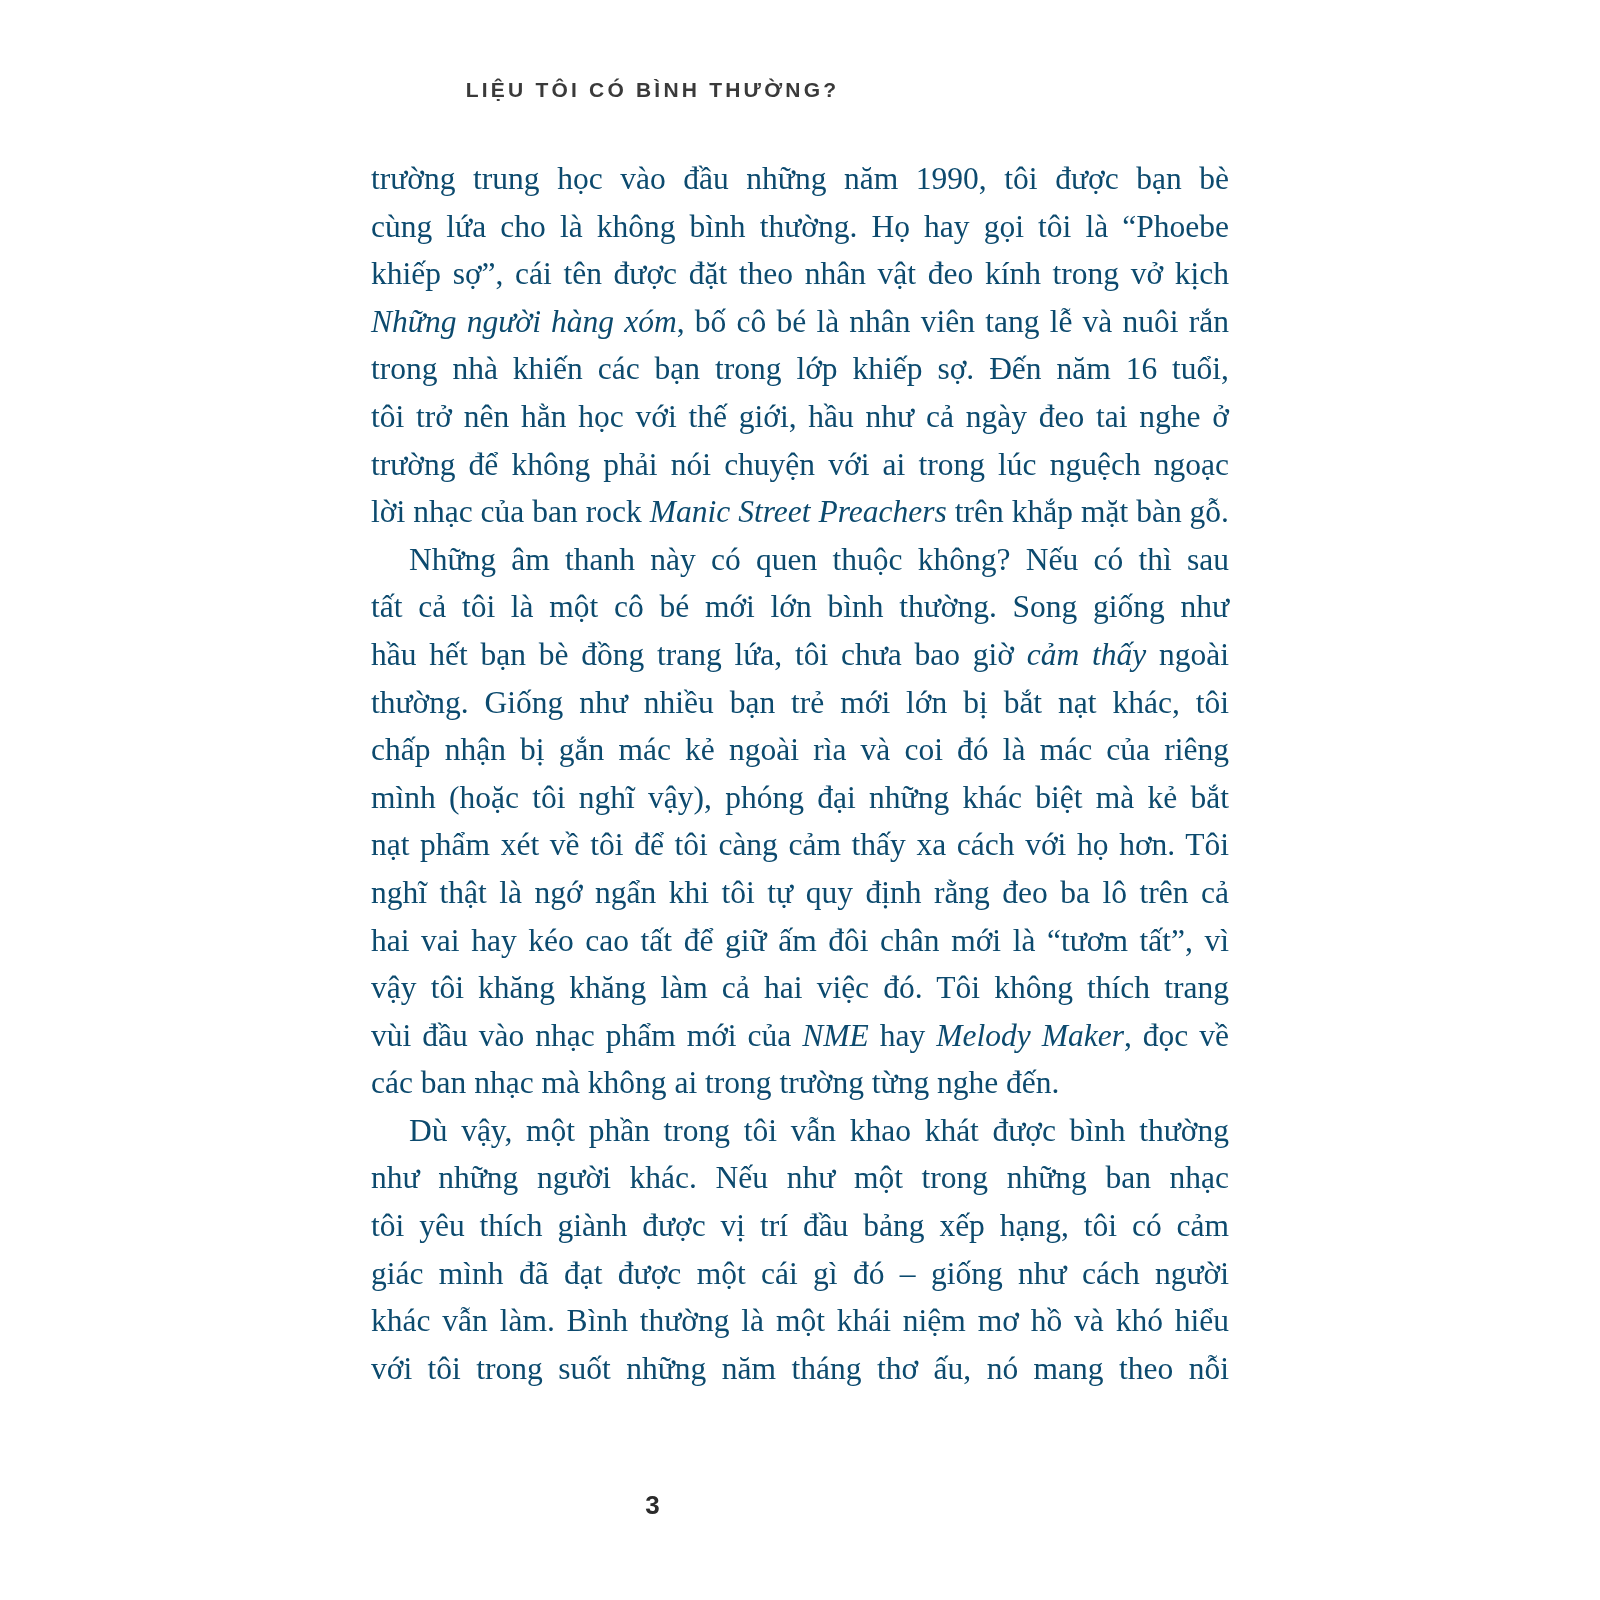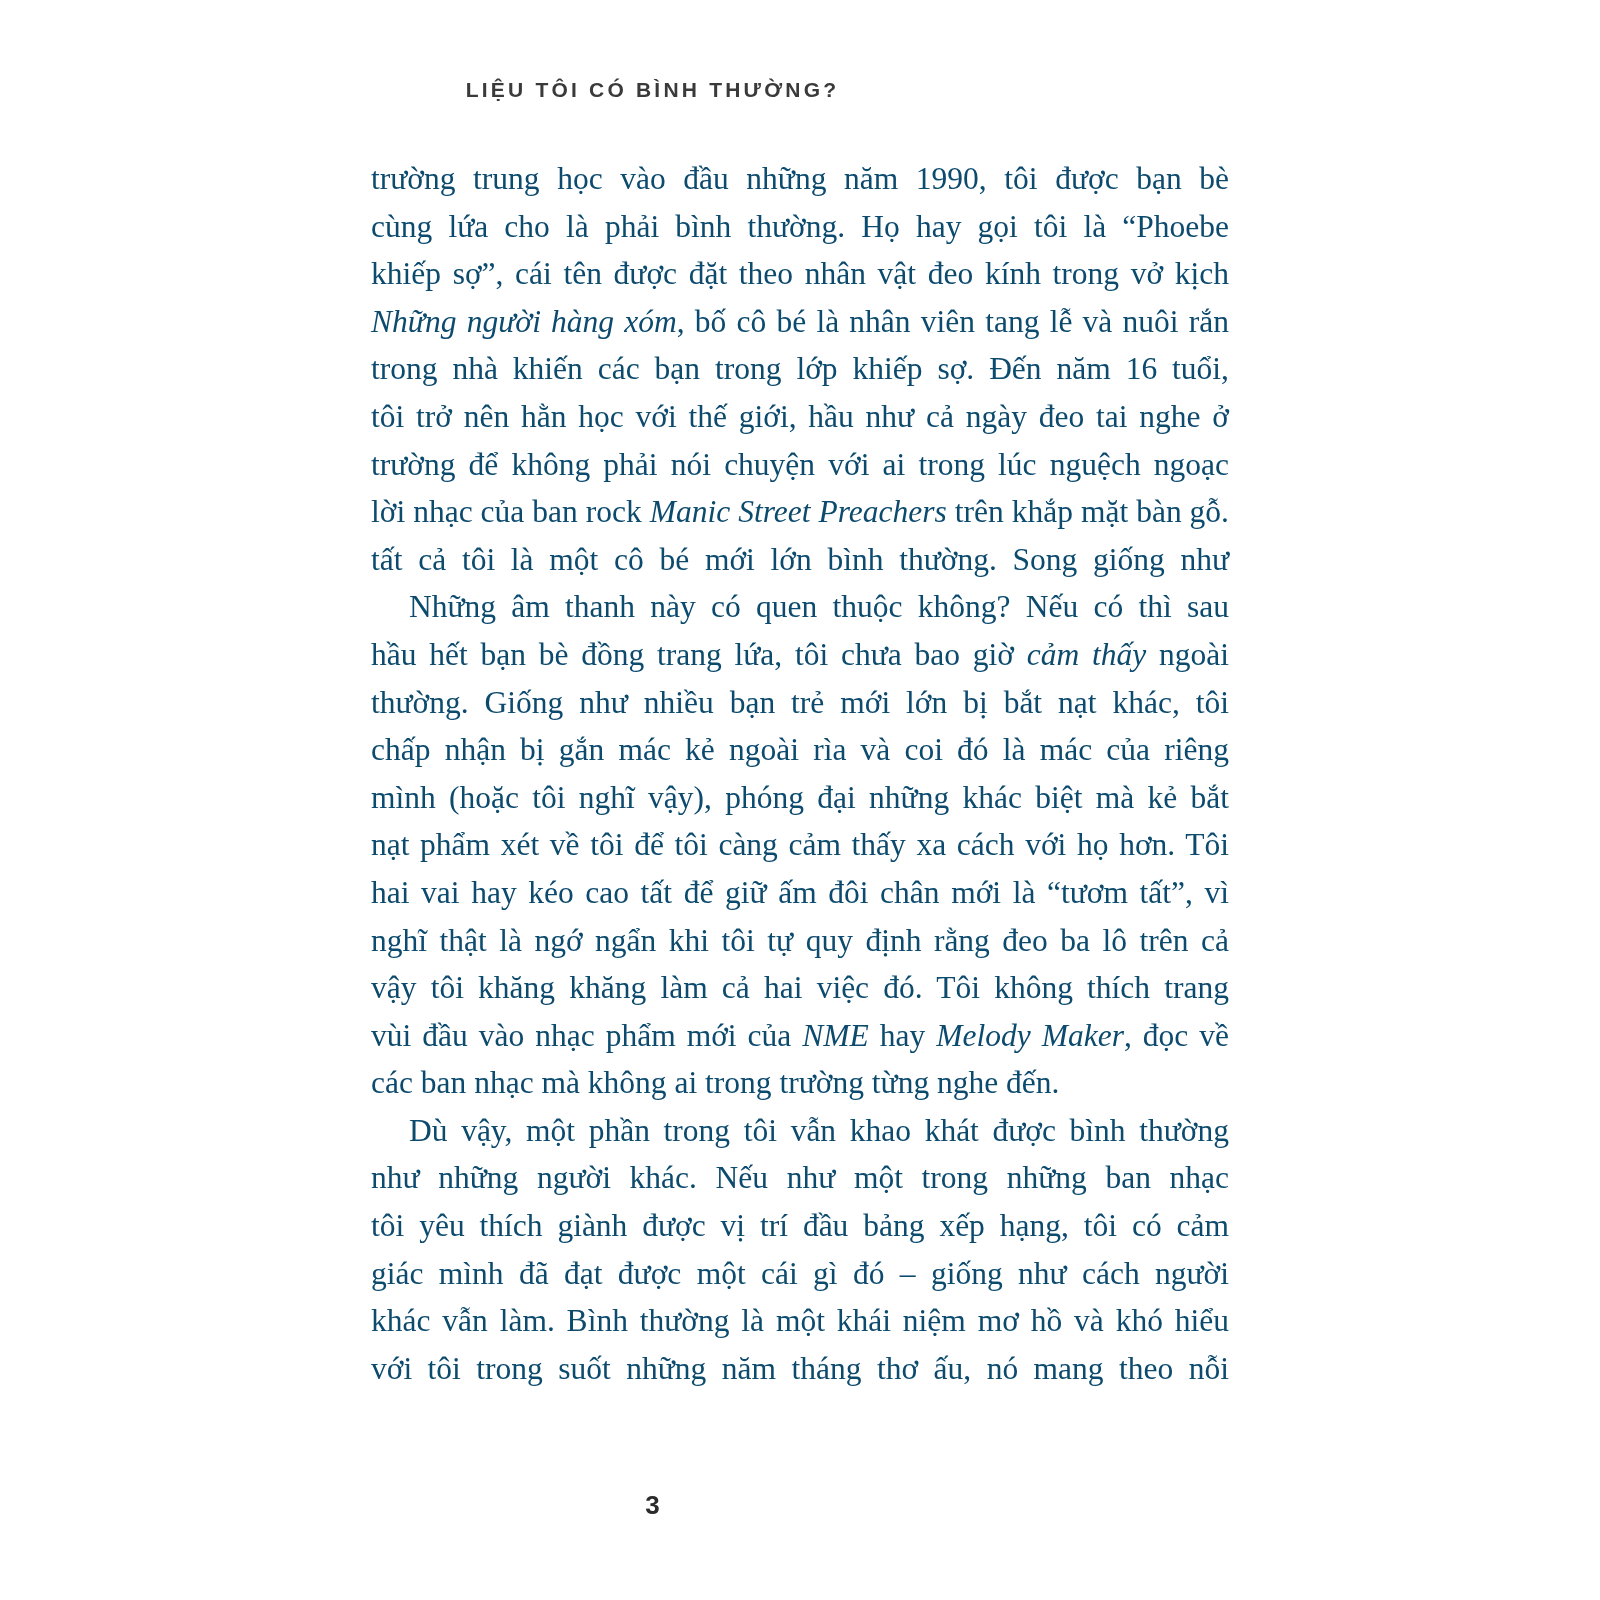--- a/index.html
+++ b/index.html
@@ -57,36 +57,36 @@
   }
 </style>
 </head>
 <body>
 
 <div class="page">
   <div class="running-header">LIỆU TÔI CÓ BÌNH THƯỜNG?</div>
 
   <div class="body-text">
       <div class="line"><span>trường trung học vào đầu những năm 1990, tôi được bạn bè</span></div>
-      <div class="line"><span>cùng lứa cho là phải bình thường. Họ hay gọi tôi là “Phoebe</span></div>
+      <div class="line"><span>cùng lứa cho là không bình thường. Họ hay gọi tôi là “Phoebe</span></div>
       <div class="line"><span>khiếp sợ”, cái tên được đặt theo nhân vật đeo kính trong vở kịch</span></div>
       <div class="line"><i>Những người hàng xóm</i><span>, bố cô bé là nhân viên tang lễ và nuôi rắn</span></div>
       <div class="line"><span>trong nhà khiến các bạn trong lớp khiếp sợ. Đến năm 16 tuổi,</span></div>
       <div class="line"><span>tôi trở nên hằn học với thế giới, hầu như cả ngày đeo tai nghe ở</span></div>
       <div class="line"><span>trường để không phải nói chuyện với ai trong lúc nguệch ngoạc</span></div>
       <div class="line"><span>lời nhạc của ban rock </span><i>Manic Street Preachers</i><span> trên khắp mặt bàn gỗ.</span></div>
+      <div class="line indent"><span>Những âm thanh này có quen thuộc không? Nếu có thì sau</span></div>
       <div class="line"><span>tất cả tôi là một cô bé mới lớn bình thường. Song giống như</span></div>
-      <div class="line indent"><span>Những âm thanh này có quen thuộc không? Nếu có thì sau</span></div>
       <div class="line"><span>hầu hết bạn bè đồng trang lứa, tôi chưa bao giờ </span><i>cảm thấy</i><span> ngoài</span></div>
       <div class="line"><span>thường. Giống như nhiều bạn trẻ mới lớn bị bắt nạt khác, tôi</span></div>
       <div class="line"><span>chấp nhận bị gắn mác kẻ ngoài rìa và coi đó là mác của riêng</span></div>
       <div class="line"><span>mình (hoặc tôi nghĩ vậy), phóng đại những khác biệt mà kẻ bắt</span></div>
       <div class="line"><span>nạt phẩm xét về tôi để tôi càng cảm thấy xa cách với họ hơn. Tôi</span></div>
+      <div class="line"><span>nghĩ thật là ngớ ngẩn khi tôi tự quy định rằng đeo ba lô trên cả</span></div>
       <div class="line"><span>hai vai hay kéo cao tất để giữ ấm đôi chân mới là “tươm tất”, vì</span></div>
-      <div class="line"><span>nghĩ thật là ngớ ngẩn khi tôi tự quy định rằng đeo ba lô trên cả</span></div>
       <div class="line"><span>vậy tôi khăng khăng làm cả hai việc đó. Tôi không thích trang</span></div>
       <div class="line"><span>vùi đầu vào nhạc phẩm mới của </span><i>NME</i><span> hay </span><i>Melody Maker</i><span>, đọc về</span></div>
       <div class="line lastline"><span>các ban nhạc mà không ai trong trường từng nghe đến.</span></div>
       <div class="line indent"><span>Dù vậy, một phần trong tôi vẫn khao khát được bình thường</span></div>
       <div class="line"><span>như những người khác. Nếu như một trong những ban nhạc</span></div>
       <div class="line"><span>tôi yêu thích giành được vị trí đầu bảng xếp hạng, tôi có cảm</span></div>
       <div class="line"><span>giác mình đã đạt được một cái gì đó – giống như cách người</span></div>
       <div class="line"><span>khác vẫn làm. Bình thường là một khái niệm mơ hồ và khó hiểu</span></div>
       <div class="line"><span>với tôi trong suốt những năm tháng thơ ấu, nó mang theo nỗi</span></div>
     </div>

